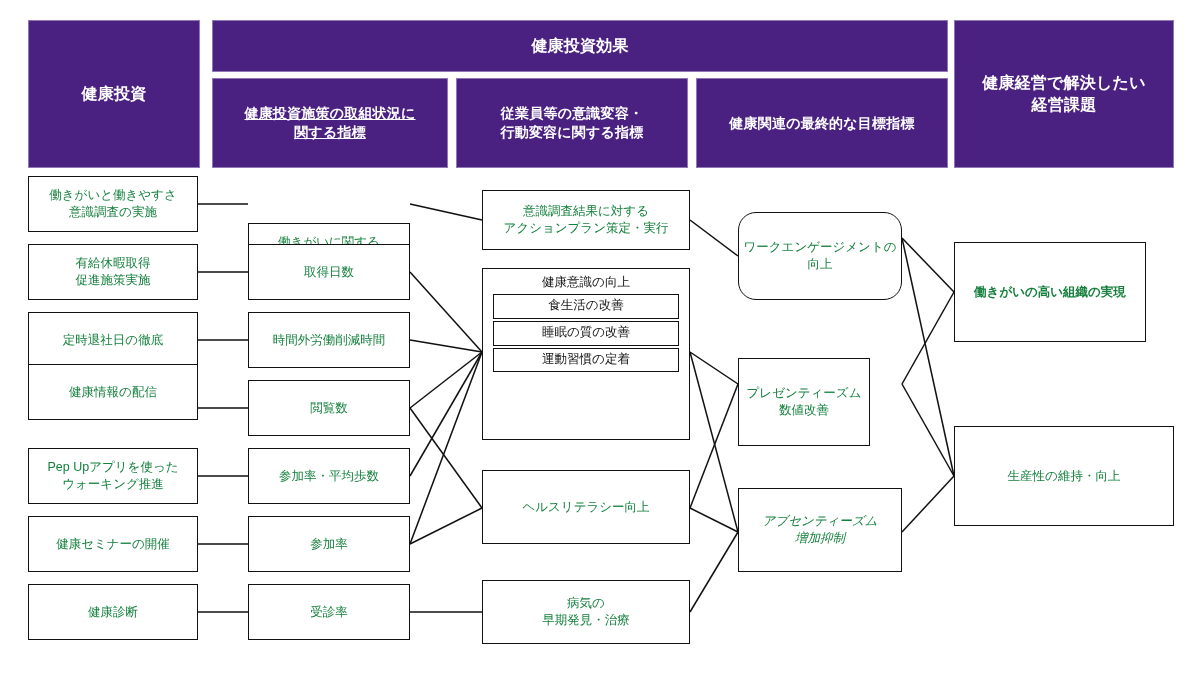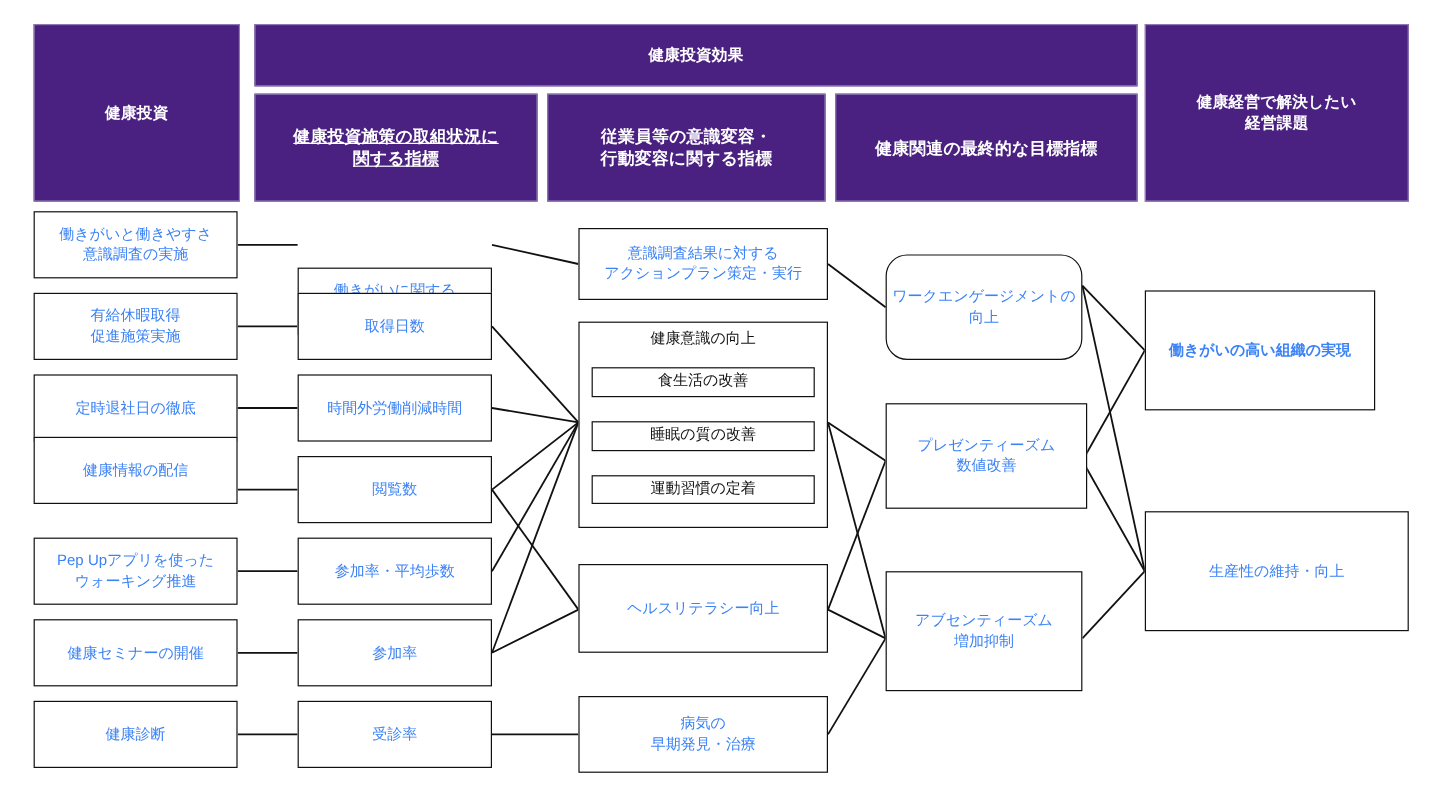--- a/index.html
+++ b/index.html
@@ -23,65 +23,65 @@
     font-weight:bold;
     display:flex;
     align-items:center;
     justify-content:center;
     text-align:center;
     line-height:1.35;
     box-sizing:border-box;
     letter-spacing:0.2px;
   }
   .hdr-outline{ outline:1px solid #8f79b5; outline-offset:-1px; }
-  .hdr.sz-lg{ font-size:13px; }
+  .hdr.sz-lg{ font-size:16px; }
   .hdr.sz-md{ font-size:14px; }
   
   .node{
     position:absolute;
     background:#ffffff;
     border:1.6px solid #111111;
     box-sizing:border-box;
     display:flex;
     align-items:center;
     justify-content:center;
     text-align:center;
-    color:#3b82f6;
+    color:#15803d;
     font-size:12.5px;
     line-height:1.35;
     z-index:3;
   }
   .group-node{
     position:absolute;
     background:#ffffff;
     border:1.6px solid #111111;
     box-sizing:border-box;
     z-index:3;
     display:flex;
     flex-direction:column;
     align-items:center;
     padding:5px 10px 8px 10px;
   }
   .group-title{
     font-size:12.5px;
     color:#111111;
     line-height:1.3;
-    margin-bottom:16px;
+    margin-bottom:4px;
     text-align:center;
   }
   .sub-node{
     width:100%;
     border:1.6px solid #111111;
     background:#ffffff;
     box-sizing:border-box;
     text-align:center;
     font-size:12.5px;
     color:#111111;
     padding:3px 0 4px 0;
-    margin-bottom:20px;
+    margin-bottom:2px;
     line-height:1.25;
   }
   .sub-node:last-child{ margin-bottom:0; }
   
   #links{
     position:absolute;
     left:0; top:0;
     width:1200px; height:675px;
     z-index:1;
     pointer-events:none;
@@ -157,19 +157,19 @@
     <div class="group-title">健康意識の向上</div>
     <div class="sub-node">食生活の改善</div>
     <div class="sub-node">睡眠の質の改善</div>
     <div class="sub-node">運動習慣の定着</div>
   </div>
 
   <div class="node" id="n-beh3" style="left: 482px; top: 470px; width: 208px; height: 74px;">ヘルスリテラシー向上</div>
   <div class="node" id="n-beh4" style="left: 482px; top: 580px; width: 208px; height: 64px;">病気の<br>早期発見・治療</div>
 
   <div class="node" id="n-out1" style="left: 738px; top: 212px; width: 164px; height: 88px; border-radius: 18px;">ワークエンゲージメントの<br>向上</div>
-  <div class="node" id="n-out2" style="left: 738px; top: 336px; width: 168px; height: 88px;">プレゼンティーズム<br>数値改善</div>
-  <div class="node" id="n-out3" style="left: 738px; top: 476px; width: 164px; height: 100px;">アブセンティーズム<br>増加抑制</div>
+  <div class="node" id="n-out2" style="left: 738px; top: 358px; width: 132px; height: 88px;">プレゼンティーズム<br>数値改善</div>
+  <div class="node" id="n-out3" style="left: 738px; top: 488px; width: 164px; height: 84px; font-style: italic;">アブセンティーズム<br>増加抑制</div>
 
   <div class="node" id="n-iss1" style="left: 954px; top: 242px; width: 192px; height: 100px; font-weight: bold;">働きがいの高い組織の実現</div>
   <div class="node" id="n-iss2" style="left: 954px; top: 426px; width: 220px; height: 100px;">生産性の維持・向上</div>
 
 </div>
 
 </body></html>

